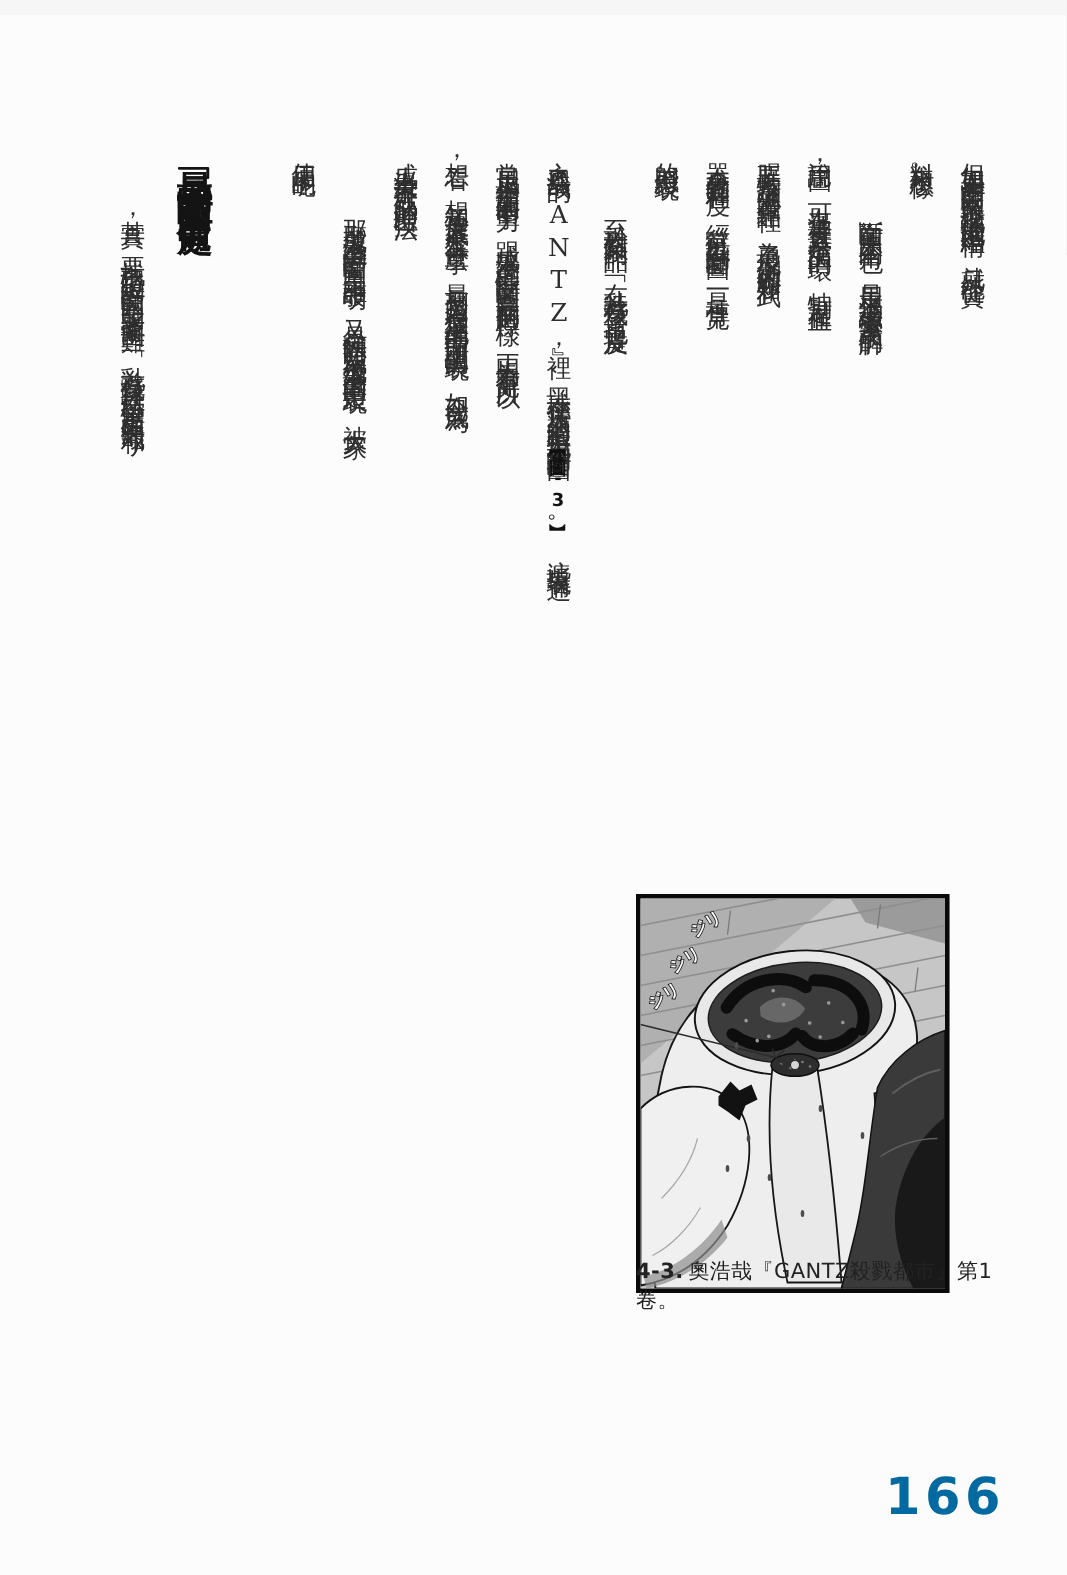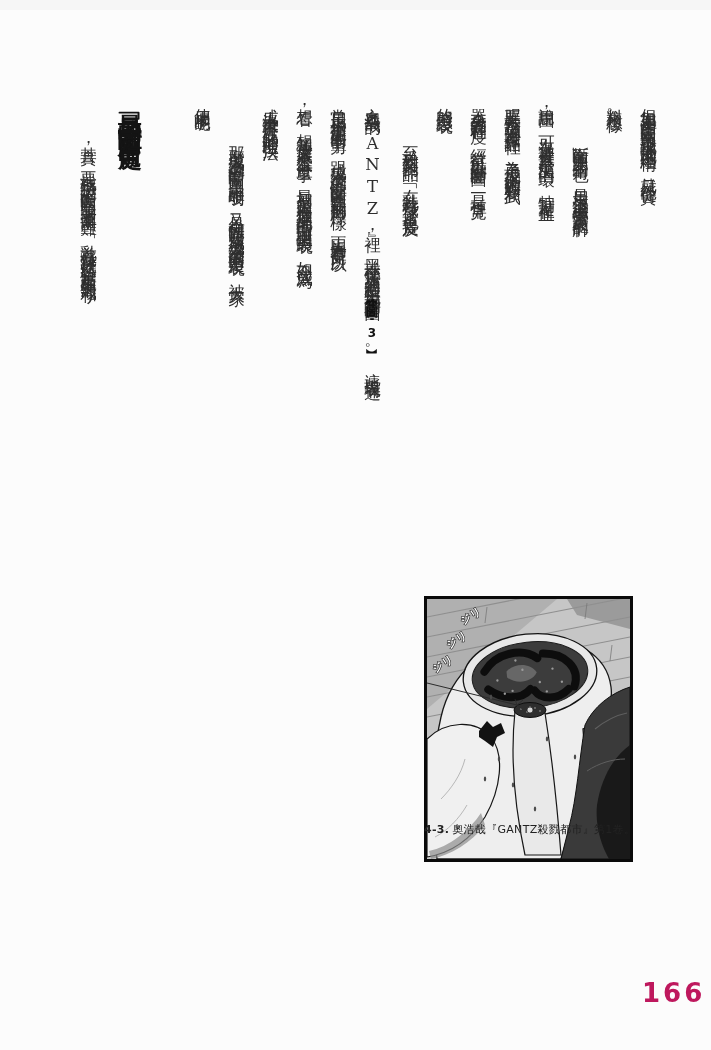--- a/index.html
+++ b/index.html
@@ -44,38 +44,38 @@
     position:absolute;
     left:424px;top:596px;
     width:209px;height:266px;
     border:3px solid #0a0a0a;
     box-sizing:border-box;
     background:#c6c6c6;
   }
   .figure-frame svg{display:block;width:100%;height:100%;}
   .figure-caption{
     position:absolute;
-    left:424px;top:820px;
+    left:424px;top:839px;
     width:240px;
     font-family:"DejaVu Sans","Liberation Sans",sans-serif;
-    font-size:11px;
+    font-size:14px;
     line-height:19px;
     color:#222;
     letter-spacing:.3px;
   }
   .cap-label{font-weight:bold;margin-right:3px;}
 
   .page-number{
     position:absolute;
-    left:642px;top:978px;
-    font-family:"DejaVu Sans","Liberation Sans",sans-serif;
-    font-size:26px;
+    left:590px;top:978px;
+    font-family:"DejaVu Sans","Liberation Sans",sans-serif;
+    font-size:34px;
     font-weight:600;
     letter-spacing:3px;
-    color:#be185d;
+    color:#0369a1;
   }
 </style>
 </head>
 <body>
 
 <div class="page">
   <div class="scan-edge"></div>
 
   <div class="vblock" style="top:95px;right:46px;height:482px;">
       <div class="vcol"><span>但如果要用斷面圖來解說地球的地函結構，就只能從資</span></div>

